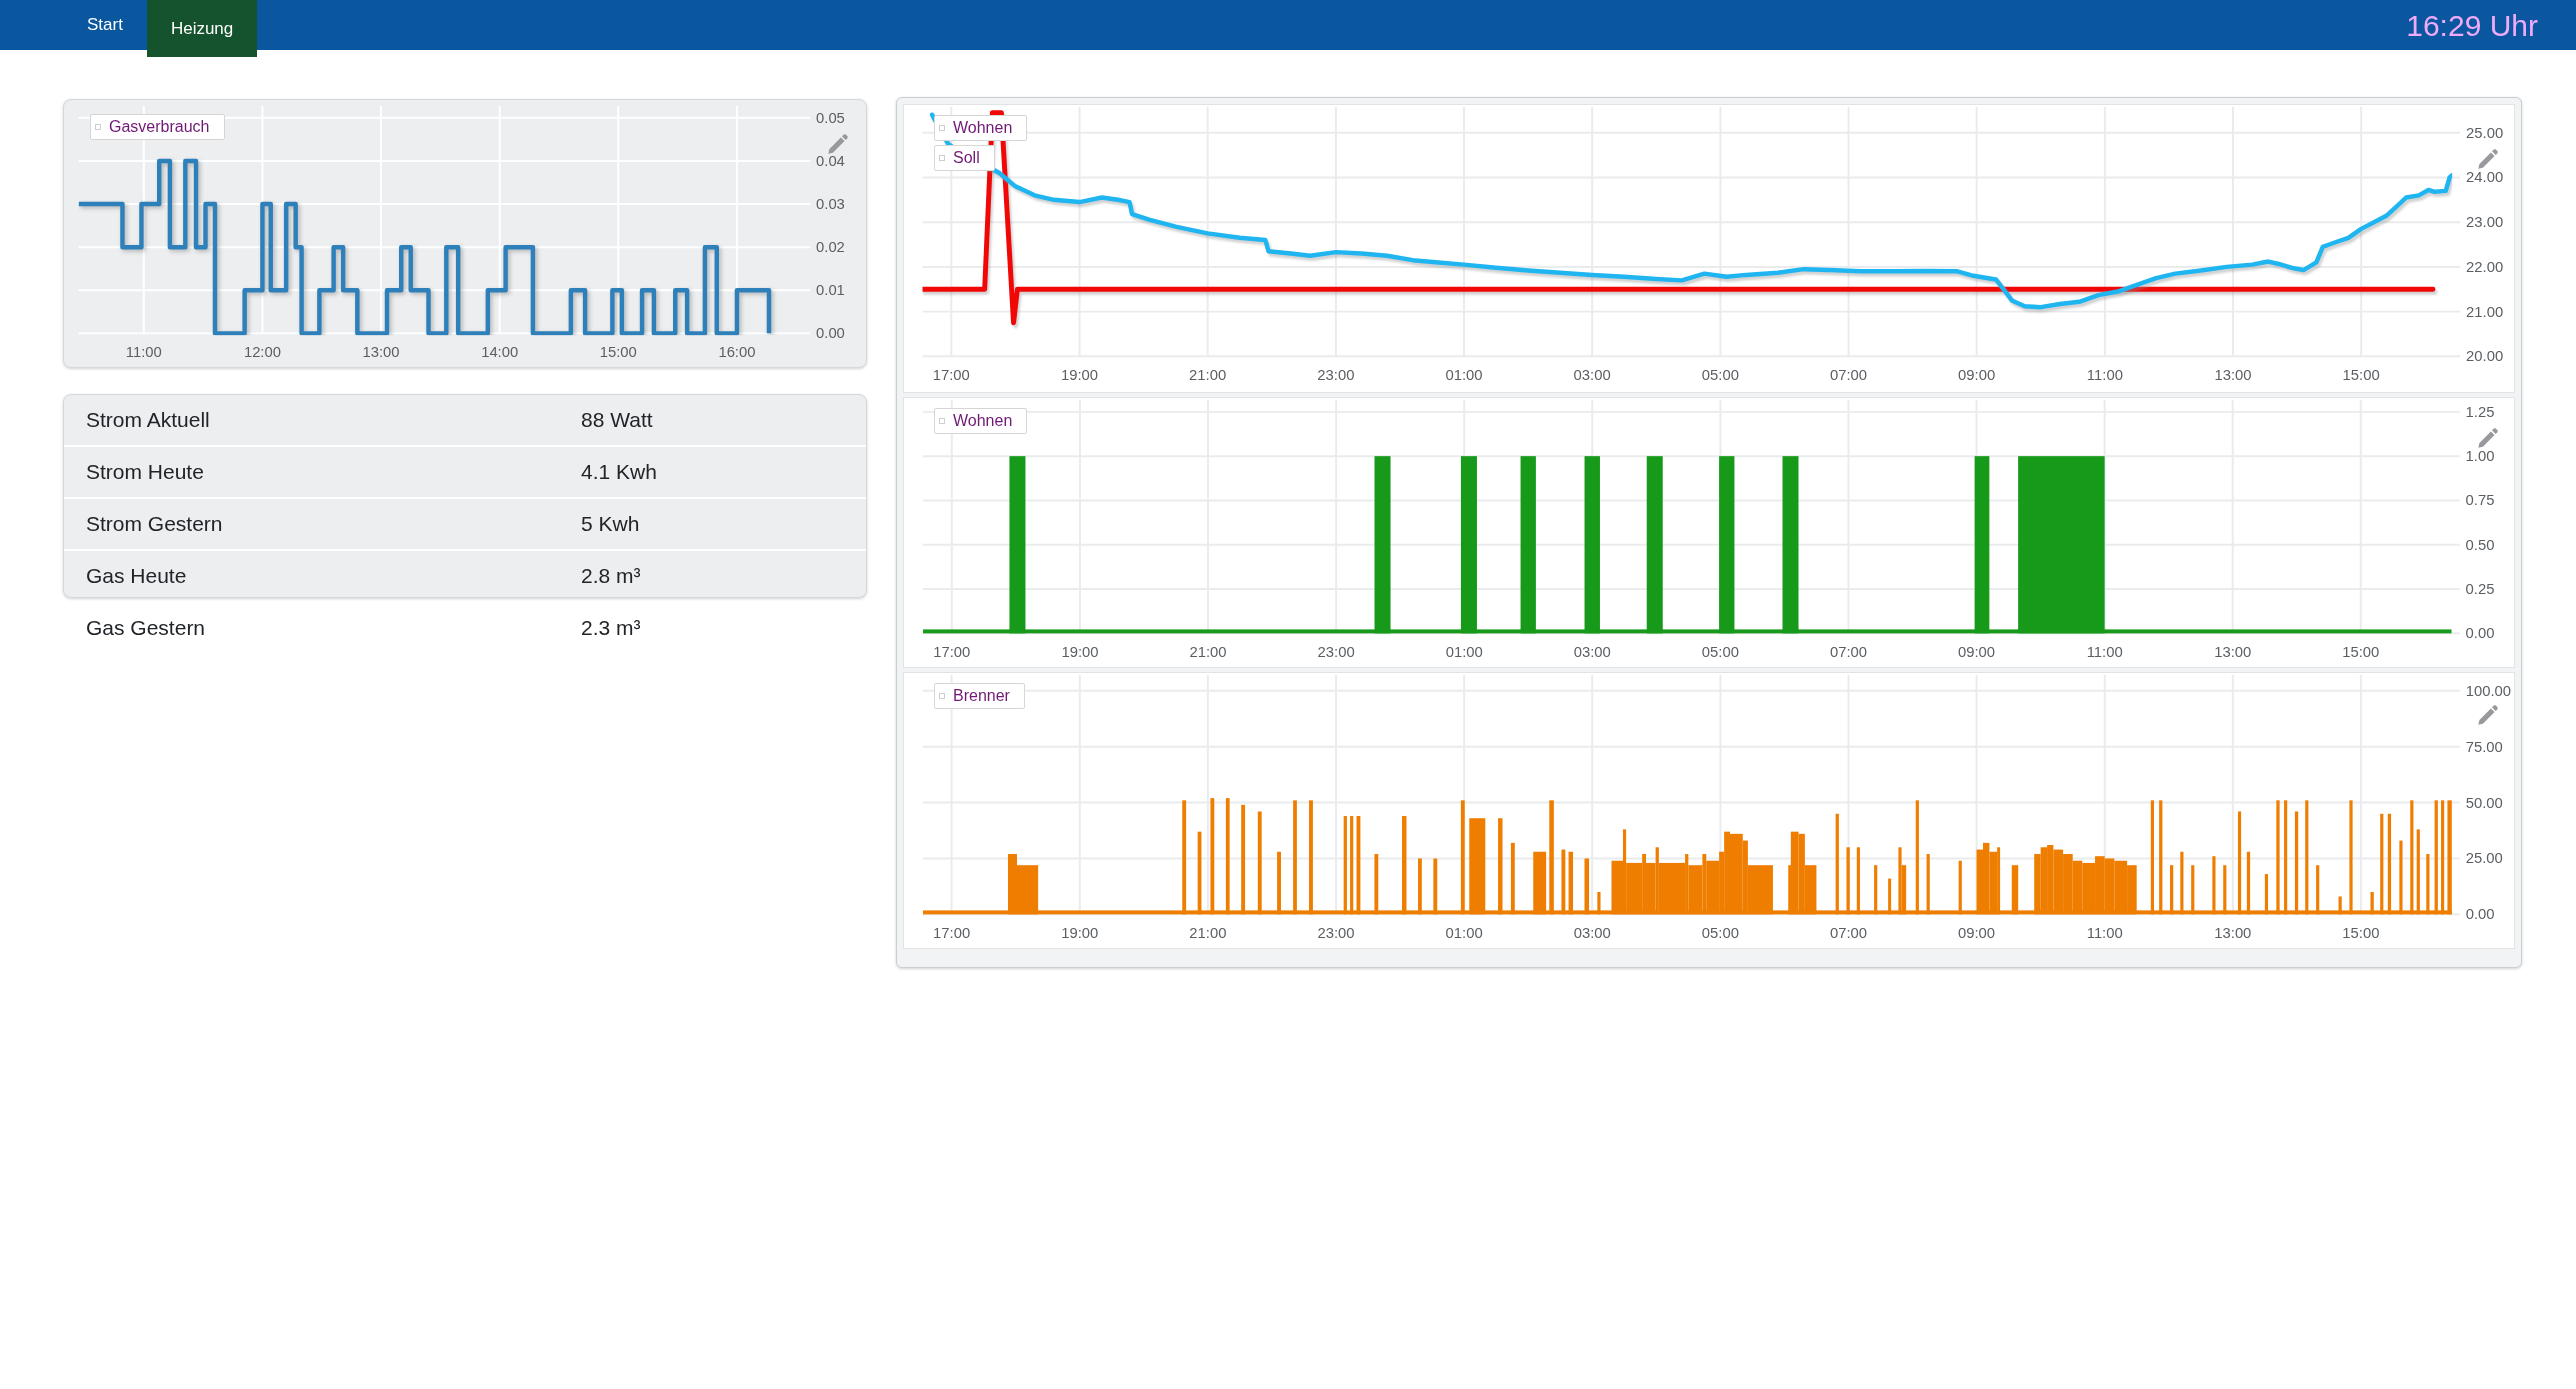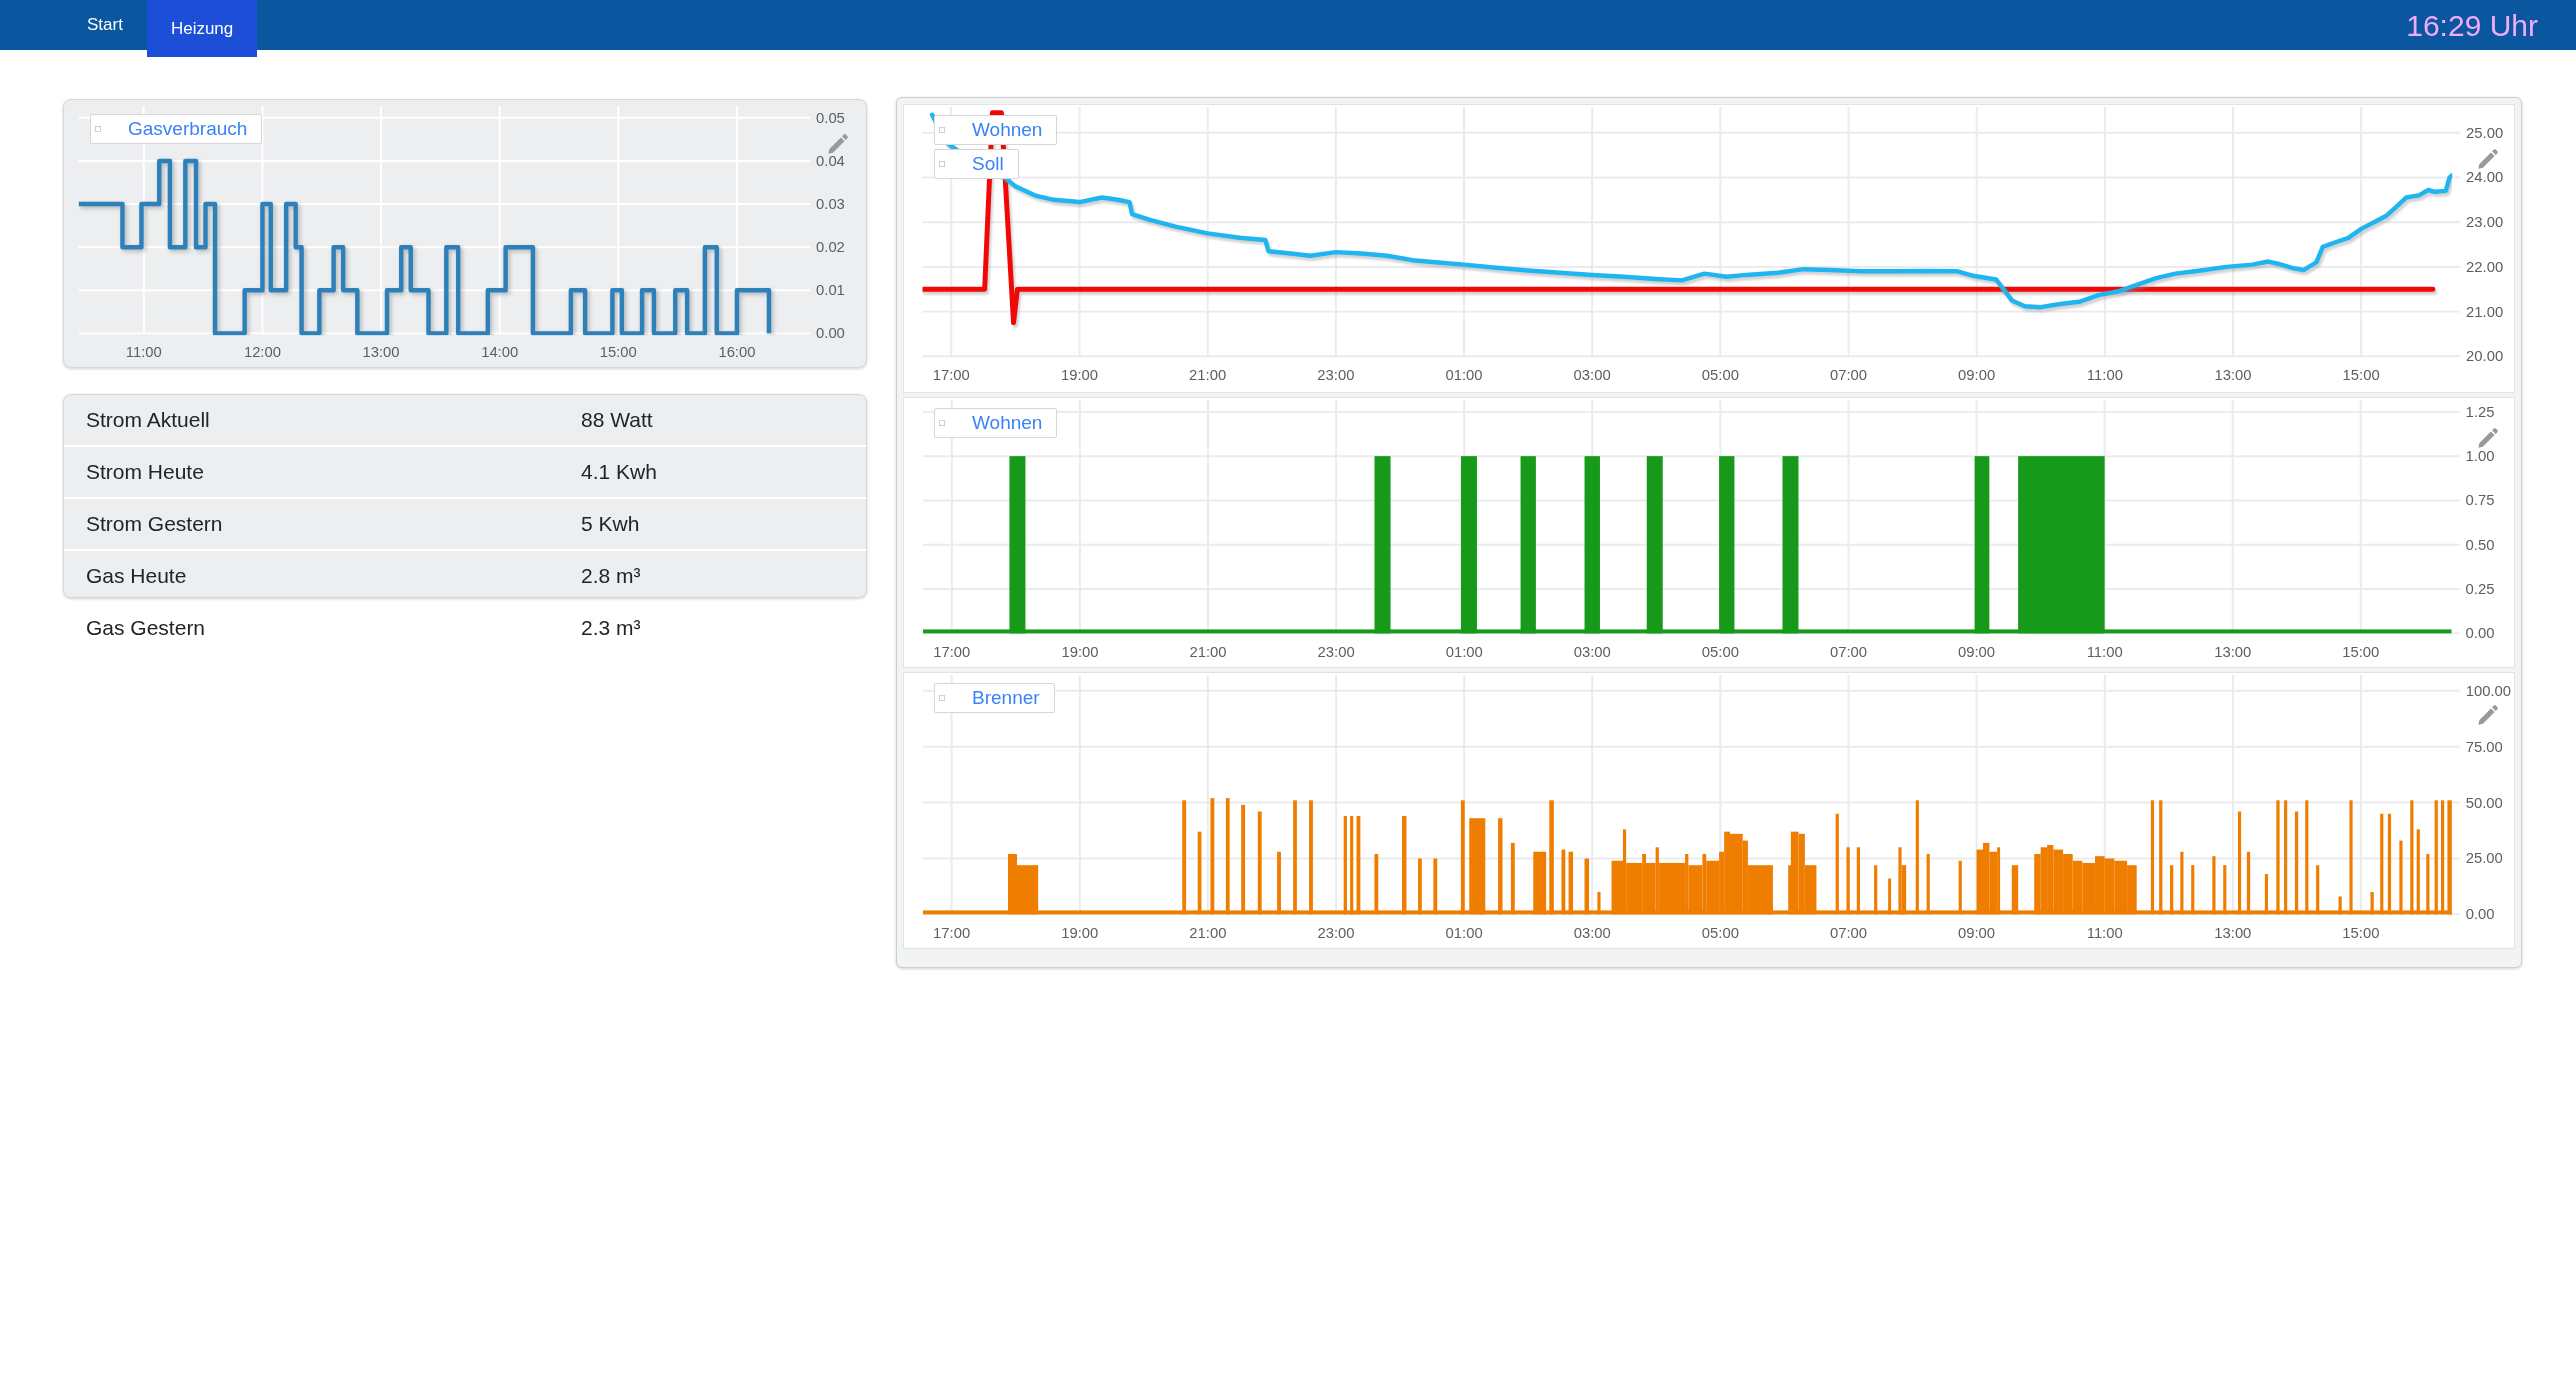--- a/index.html
+++ b/index.html
@@ -1,42 +1,42 @@
 <!DOCTYPE html>
 <html><head>
 <meta charset="utf-8">
 <style>
   html,body{margin:0;padding:0;}
   body{width:2576px;height:1390px;background:#ffffff;position:relative;overflow:hidden;
        font-family:"Liberation Sans",sans-serif;color:#212529;}
   
   .nav{height:50px;background:#0a57a0;display:flex;align-items:stretch;padding-left:63px;position:relative;z-index:5;}
   .tab{display:flex;align-items:center;padding:0 24px;font-size:17px;color:#ffffff;cursor:pointer;}
-  .tab.active{background:#1d4ed8;height:57px;}
+  .tab.active{background:#14532d;height:57px;}
   .clock{margin-left:auto;margin-right:38px;font-size:30px;color:#f0abfc;align-self:flex-start;margin-top:9px;}
   
   .panel{position:absolute;background:#eceef0;border:1px solid #d6d9db;border-radius:8px;
          box-shadow:0 1px 3px rgba(0,0,0,.18);box-sizing:border-box;}
   .gas-panel{left:63px;top:99px;width:804px;height:269px;padding:6px 0 0 14px;}
   .stats-panel{left:63px;top:394px;width:804px;height:204px;}
   .main-panel{left:896px;top:97px;width:1626px;height:871px;background:#f2f3f4;border:1px solid #cbcfd2;
               border-radius:6px;box-shadow:0 1px 3px rgba(0,0,0,.18);position:absolute;padding:6px;box-sizing:border-box;}
   .chart-card{background:#ffffff;border:1px solid #e1e3e5;box-sizing:border-box;padding:2px 0 0 18px;margin-bottom:4px;}
   .card-a{height:289px;} .card-b{height:271px;} .card-c{height:277px;}
   .chart-box{position:relative;width:100%;}
   .gas-box{width:790px;height:259px;}
   .box-a{width:1596px;height:281px;} .box-b{width:1596px;height:265px;} .box-c{width:1596px;height:271px;}
   .chart-box svg{position:absolute;left:0;top:0;}
   
   .legend{position:absolute;left:12px;top:8px;z-index:3;display:flex;flex-direction:column;align-items:flex-start;}
   .legend-item{display:flex;align-items:center;background:#ffffff;border:1px solid #d6d6d6;border-radius:2px;
                padding:3px 14px 3px 4px;margin-bottom:4px;}
   .swatch-outer{border:1px solid #cdd0d3;background:#ffffff;padding:2px;margin-right:8px;line-height:0;}
   .swatch{width:16px;height:16px;}
-  .legend-label{font-size:19px;color:#3b82f6;margin-left:19px;}
+  .legend-label{font-size:16px;color:#701a75;}
   
   .pencil{position:absolute;right:18px;width:26px;height:26px;cursor:pointer;z-index:3;}
   .pencil svg{width:26px;height:26px;fill:#97999d;}
   
   .stats-row{height:50px;display:flex;align-items:center;border-bottom:2px solid #ffffff;font-size:21px;}
   .stats-label{padding-left:22px;width:495px;}
   .stats-value{position:absolute;left:517px;}
 </style>
 </head>
 <body>

